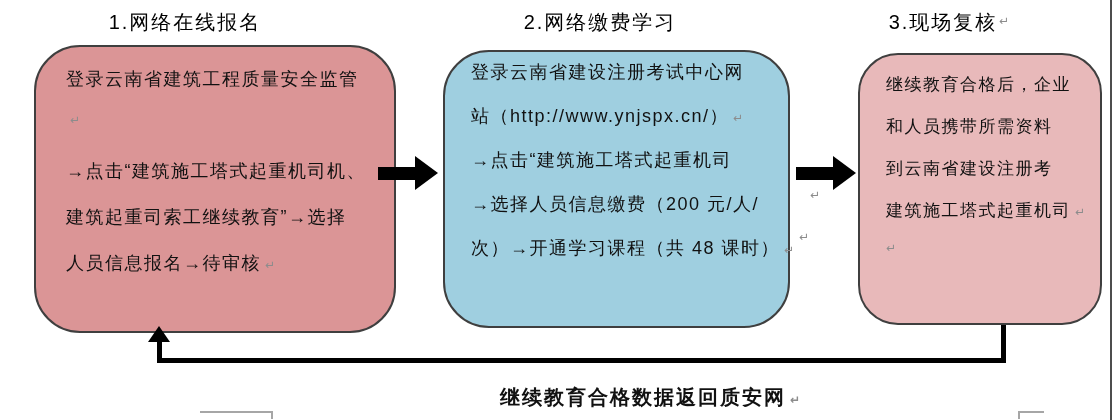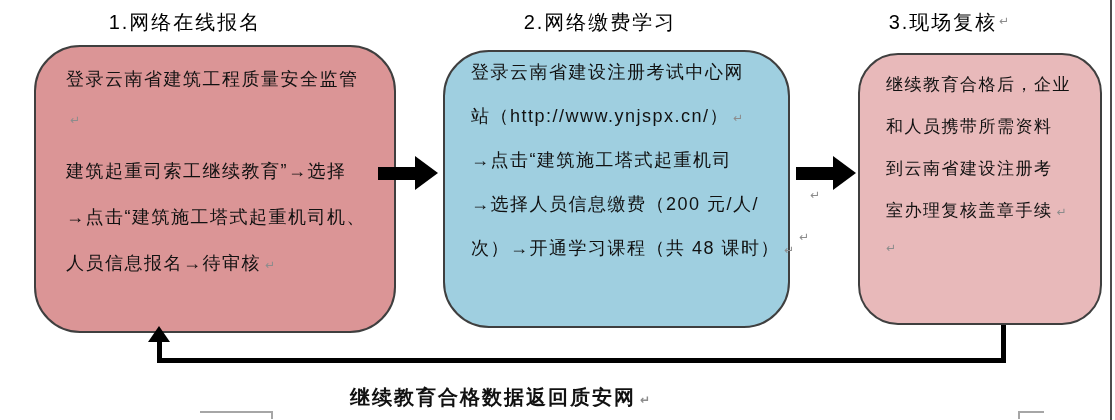--- a/index.html
+++ b/index.html
@@ -78,21 +78,21 @@
   .seg-left-v  { left:157px;  top:341px; width:5px;  height:22px; }
   .fb-arrowhead {
     position:absolute; left:148px; top:326px; width:0; height:0;
     border-left:11px solid transparent; border-right:11px solid transparent;
     border-bottom:16px solid #000000;
   }
 
   
   .bottom-label-row {
     position:absolute; left:350px; top:384px; width:450px; height:28px;
-    display:flex; justify-content:flex-start; align-items:baseline;
+    display:flex; justify-content:flex-end; align-items:baseline;
     font-size:20px; font-weight:bold; letter-spacing:2px; white-space:nowrap;
   }
 
   
   .page-edge { position:absolute; left:1110px; top:0; width:2px; height:420px; background:#4d4d4d; }
   .corner-mark { position:absolute; box-sizing:border-box; height:8px; }
   .cm-left  { left:200px; top:411px; width:73px; border-top:2px solid #a6a6a6; border-right:2px solid #a6a6a6; }
   .cm-right { left:1018px; top:411px; width:26px; border-top:2px solid #a6a6a6; border-left:2px solid #a6a6a6; }
 </style>
 </head>
@@ -106,24 +106,24 @@
   <span class="pmark abs pm-title3">↵</span>
 
   <div class="box box1">
     <div class="tline">
         <span>登录云南省建筑工程质量安全监管</span>
       </div>
     <div class="tline">
         <span class="pmark">↵</span>
       </div>
     <div class="tline">
-        <span>建筑起重司索工继续教育”→选择</span>
+        <span>→点击“建筑施工塔式起重机司机、</span>
       </div>
     <div class="tline">
-        <span>→点击“建筑施工塔式起重机司机、</span>
+        <span>建筑起重司索工继续教育”→选择</span>
       </div>
     <div class="tline">
         <span>人员信息报名→待审核</span>
         <span class="pmark">↵</span>
       </div>
   </div>
 
   <div class="barrow ba1">
     <div class="body"></div>
     <div class="head"></div>
@@ -160,21 +160,21 @@
     <div class="tline">
         <span>继续教育合格后，企业</span>
       </div>
     <div class="tline">
         <span>和人员携带所需资料</span>
       </div>
     <div class="tline">
         <span>到云南省建设注册考</span>
       </div>
     <div class="tline">
-        <span>室办理复核盖章手续</span>
+        <span>建筑施工塔式起重机司</span>
         <span class="pmark">↵</span>
       </div>
     <div class="tline">
         <span class="pmark" style="margin-left:0">↵</span>
       </div>
   </div>
 
   <div class="seg seg-right-v"></div>
   <div class="seg seg-horiz"></div>
   <div class="seg seg-left-v"></div>

